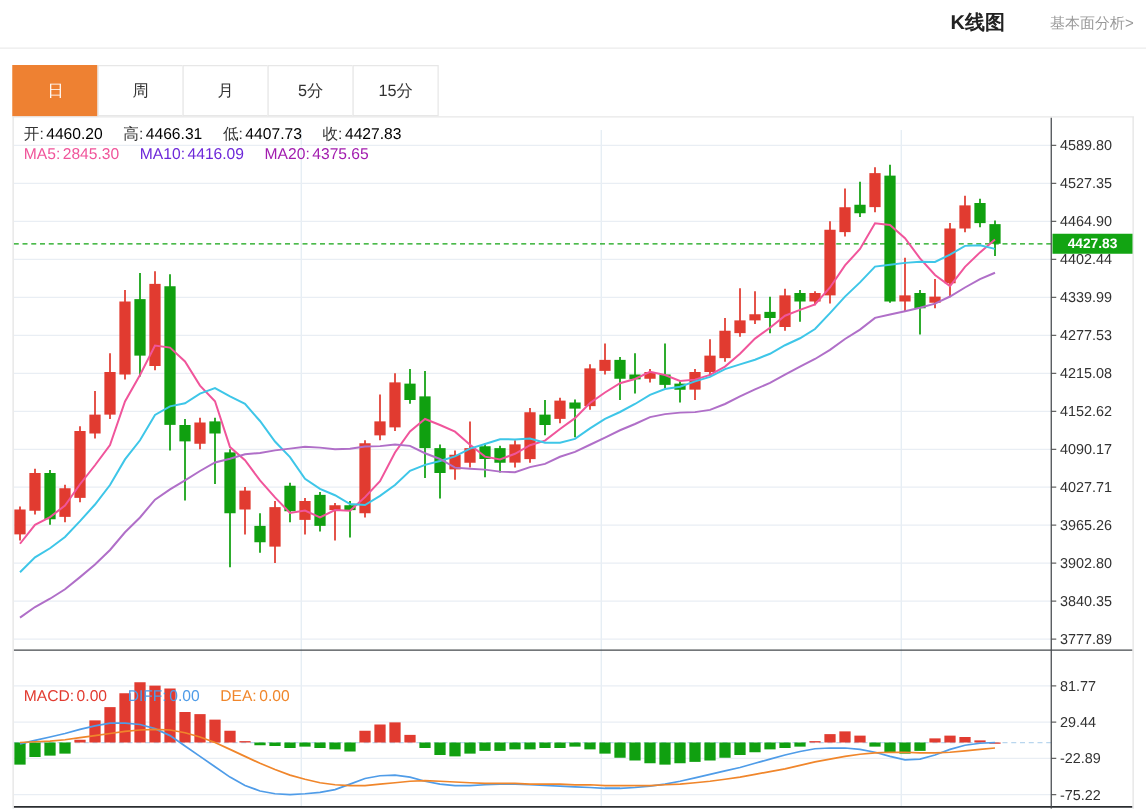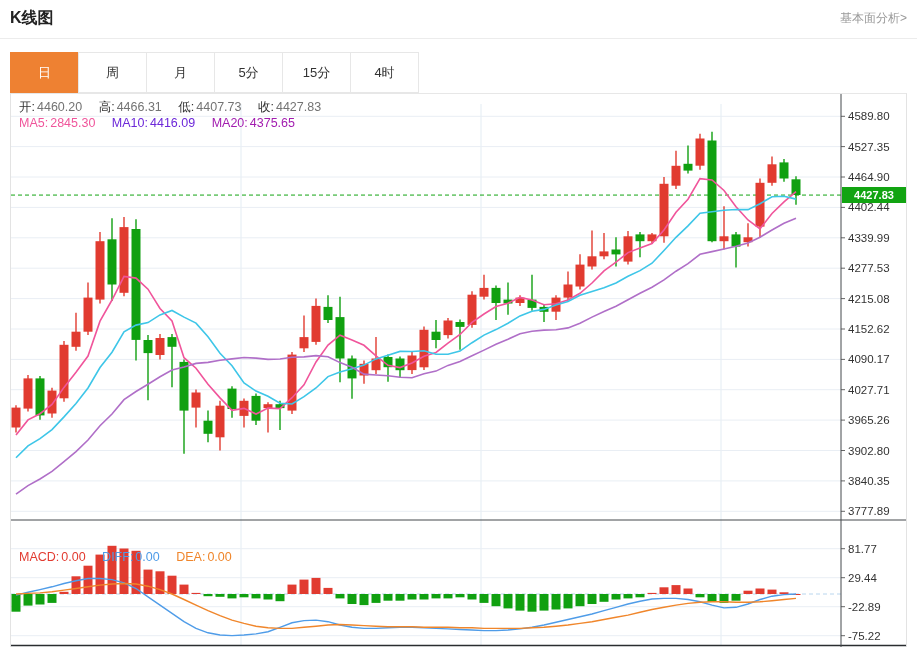--- a/index.html
+++ b/index.html
@@ -1,36 +1,36 @@
 <!DOCTYPE html>
 <html><head>
 <meta charset="utf-8">
 <style>
   * { box-sizing: border-box; margin: 0; padding: 0; }
   html,body { width:917px; height:649px; background:#fff; overflow:hidden;
     font-family:"Liberation Sans","DejaVu Sans",sans-serif; }
-  .header { display:flex; justify-content:space-between; align-items:center;
+  .header { display:flex; justify-content:flex-end; align-items:center;
     padding:8px 10px 9px 10px; border-bottom:1px solid #ececec; }
   .title { font-size:16px; font-weight:bold; color:#222; }
   .link { font-size:12px; color:#999; text-decoration:none; cursor:pointer;margin-left:36px; }
   .tabs { display:flex; margin:13px 10px 0 10px; }
   .tab { width:69px; height:41px; line-height:39px; text-align:center; font-size:13px;
     color:#333; background:#fff; border:1px solid #e7e7e7; margin-left:-1px; cursor:pointer; }
   .tab:first-child { margin-left:0; }
   .tab.active { background:#ee8132; border-color:#ee8132; color:#fff; }
   .chart-wrap { position:relative; margin:0 10px; width:897px; height:554px;
     border-left:1px solid #e3e3e3; border-right:1px solid #e3e3e3; border-top:1px solid #e7e7e7; }
   #chart-svg { position:absolute; left:0; top:0; }
   .legend { position:absolute; left:8px; font-size:12.5px; white-space:nowrap; line-height:14px; }
   .l-ohlc { top:6px; }
   .l-ma { top:22px; }
   .l-macd { top:456px; }
   .pair { margin-right:13px; }
   .lab { color:#333; margin-right:2px; }
-  .val { color:#737373; }
+  .val { color:#000000; }
   .c-ma5 .lab, .c-ma5 .val { color:#f0559b; }
   .c-ma10 .lab, .c-ma10 .val { color:#6d28d9; }
   .c-ma20 .lab, .c-ma20 .val { color:#a21caf; }
   .c-macd .lab, .c-macd .val { color:#e23b30; }
   .c-diff .lab, .c-diff .val { color:#4f9ce8; }
   .c-dea .lab, .c-dea .val { color:#f0862b; }
   .price-badge { position:absolute; left:831px; width:64px; height:16px; background:#12a412;
     color:#fff; font-size:11px; font-weight:bold; text-align:center; line-height:16px; }
 </style>
 </head>
@@ -40,21 +40,20 @@
   <div class="title">K线图</div>
   <a class="link">基本面分析&gt;</a>
 </div>
 
 <div class="tabs">
   <div class="tab active">日</div>
   <div class="tab">周</div>
   <div class="tab">月</div>
   <div class="tab">5分</div>
   <div class="tab">15分</div>
-  <div class="tab">4时</div>
 </div>
 
 <div class="chart-wrap">
   <svg id="chart-svg" width="895" height="553" viewBox="0 0 895 553">
       <line x1="230" y1="10" x2="230" y2="551" stroke="#e3ecf3"></line>
       <line x1="470" y1="10" x2="470" y2="551" stroke="#e3ecf3"></line>
       <line x1="710" y1="10" x2="710" y2="551" stroke="#e3ecf3"></line>
       <line x1="0" y1="22.3" x2="830" y2="22.3" stroke="#e9eef4"></line>
       <line x1="830" y1="22.3" x2="834" y2="22.3" stroke="#666"></line>
       <text x="837" y="26.3" font-size="11.5" fill="#333">4589.80</text>

